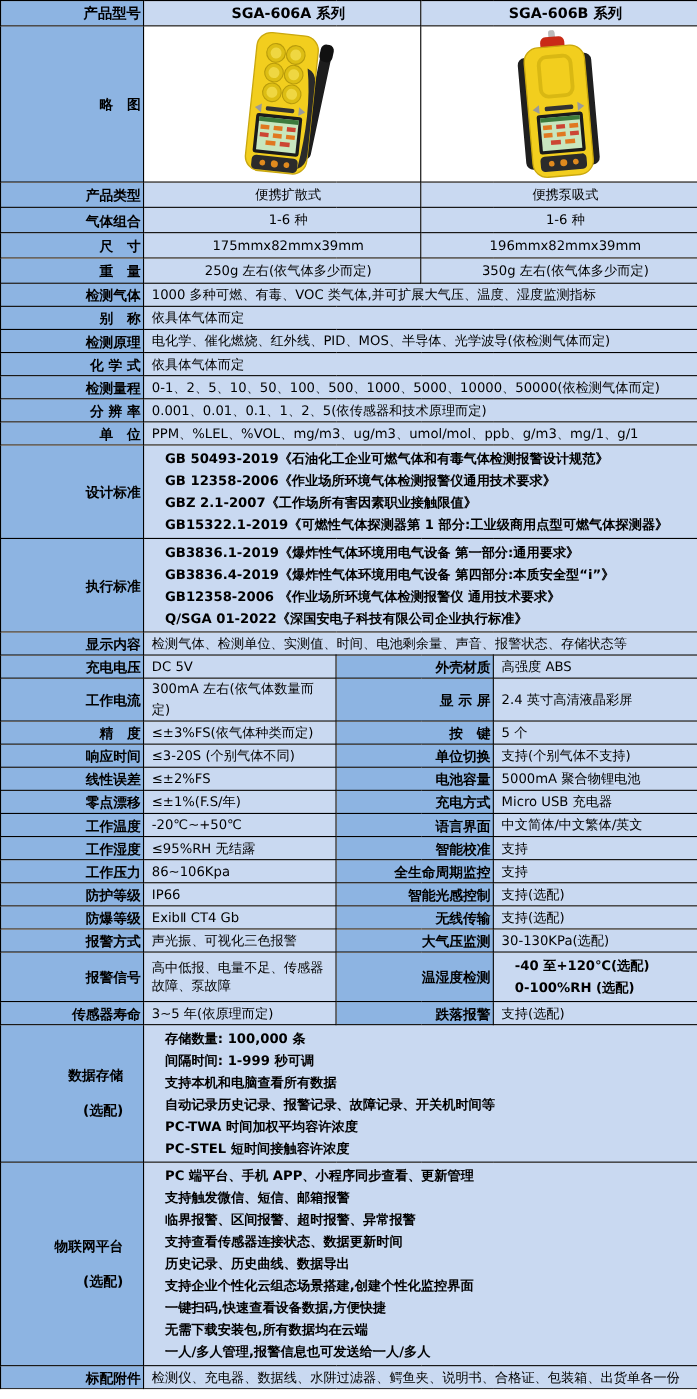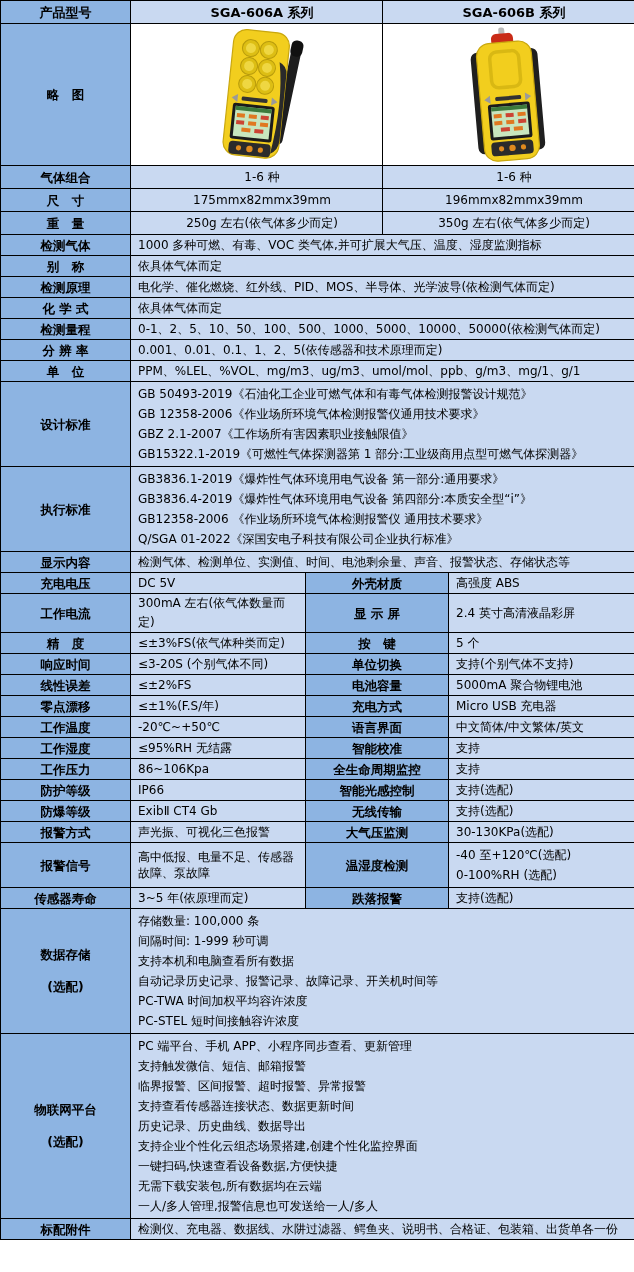--- a/index.html
+++ b/index.html
@@ -1,25 +1,25 @@
 <!DOCTYPE html>
 <html><head>
 <meta charset="utf-8">
 <style>
   html,body{margin:0;padding:0;background:#fff;}
   body{width:634px;font-family:"DejaVu Sans","Liberation Sans",sans-serif;color:#000;}
   table{border-collapse:collapse;width:634px;table-layout:fixed;}
   td{border:1.5px solid #000;vertical-align:middle;overflow:hidden;}
-  .lbl{background:#8DB4E2;font-weight:bold;text-align:center;font-size:12.5px;line-height:15px;padding:0 2px;}
+  .lbl{background:#8DB4E2;font-weight:bold;text-align:right;font-size:12.5px;line-height:15px;padding:0 2px;}
   .val{background:#C9D9F1;font-size:12px;padding-left:12px;}
   .center{text-align:center;}
   .left{text-align:left;padding:0 7px;}
   .hdr{font-weight:bold;font-size:13px;}
   tr.s td{height:20px;line-height:19px;}
-  .ml{padding:2px 7px;}
+  .ml{padding:2px 19px;font-weight:bold;}
   .ml p{margin:0;line-height:20px;font-size:12px;}
   .lbl p{margin:16px;line-height:16px;}
   .sketch{background:#fff;text-align:center;vertical-align:middle;padding:0;}
   tr.imgrow td{height:141px;}
   svg{display:block;margin:0 auto;}
 </style>
 </head>
 <body>
 
 <table>
@@ -118,20 +118,25 @@
             <circle cx="73" cy="122" r="2.6" fill="#E08A1E"></circle>
                 <circle cx="84" cy="122" r="3.2" fill="#E08A1E"></circle>
                 <circle cx="95" cy="122" r="2.6" fill="#E08A1E"></circle>
           </g>
         </g>
       </svg>
     </td>
   </tr>
 
   <tr class="s">
+        <td class="lbl">产品类型</td>
+        <td class="val center" colspan="2">便携扩散式</td>
+        <td class="val center" colspan="2">便携泵吸式</td>
+      </tr>
+  <tr class="s">
         <td class="lbl">气体组合</td>
         <td class="val center" colspan="2">1-6 种</td>
         <td class="val center" colspan="2">1-6 种</td>
       </tr>
   <tr class="s">
         <td class="lbl">尺　寸</td>
         <td class="val center" colspan="2">175mmx82mmx39mm</td>
         <td class="val center" colspan="2">196mmx82mmx39mm</td>
       </tr>
   <tr class="s">

